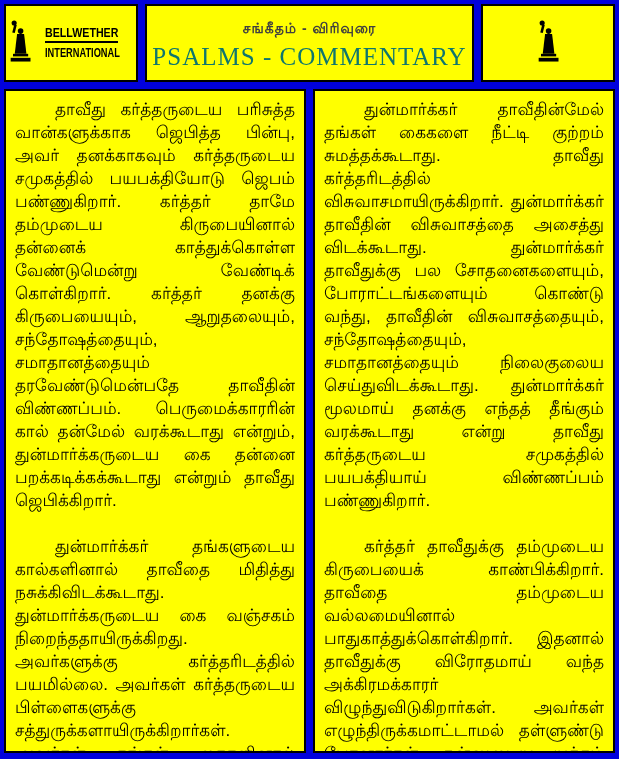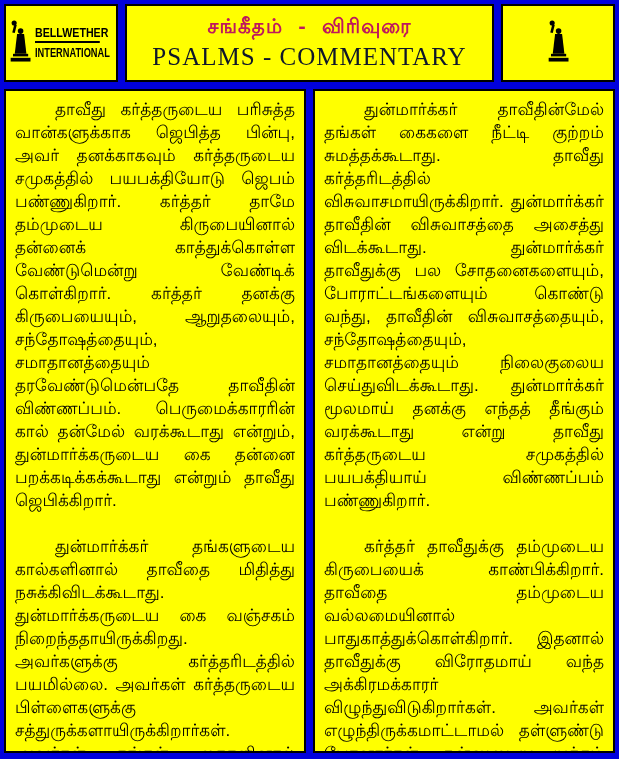--- a/index.html
+++ b/index.html
@@ -18,23 +18,23 @@
     overflow:hidden;
   }
   .panel {
     background:#FFFF00;
     border:2px solid #000;
     box-sizing:border-box;
   }
   
   .header { display:flex; gap:7px; height:78px; flex:0 0 auto; }
   .logo-box {
-    width:114px; flex:0 0 auto;
+    width:134px; flex:0 0 auto;
     display:flex; align-items:center; justify-content:center;
-    gap:3px; padding:0 2px;
+    gap:13px; padding:0 2px;
   }
   .logo-icon { flex:0 0 auto; }
   .logo-text { display:flex; flex-direction:column; min-width:0; }
   .logo-line1 {
     display:inline-block;
     font-weight:bold; font-size:13px; line-height:15px;
     border-bottom:2px solid #000; padding-bottom:1px;
     transform:scaleX(.82); transform-origin:left center;
     white-space:nowrap; letter-spacing:0;
   }
@@ -44,26 +44,26 @@
     transform:scaleX(.74); transform-origin:left center;
     white-space:nowrap; margin-top:2px;
   }
   .title-box {
     flex:1 1 auto;
     display:flex; flex-direction:column;
     align-items:center; justify-content:center;
     gap:3px;
   }
   .title-tamil {
-    font-weight:bold; font-size:20px; line-height:24px;
-    letter-spacing:1px; color:#be185d;font-family:Liberation Mono, monospace;
+    font-weight:bold; font-size:14px; line-height:24px;
+    letter-spacing:1px; color:#404040;
   }
   .title-english {
     font-family:"Liberation Serif","DejaVu Serif",serif;
-    font-size:25px; line-height:28px; letter-spacing:1px; color:#0f172a;
+    font-size:25px; line-height:28px; letter-spacing:1px; color:#0f766e;
   }
   
   .bodyrow { flex:1 1 auto; display:flex; gap:7px; min-height:0; }
   .col {
     flex:1 1 0;
     padding:7px 9px 4px 9px;
     overflow:hidden;
     color:#000;
     font-size:17px;
     line-height:23px;

